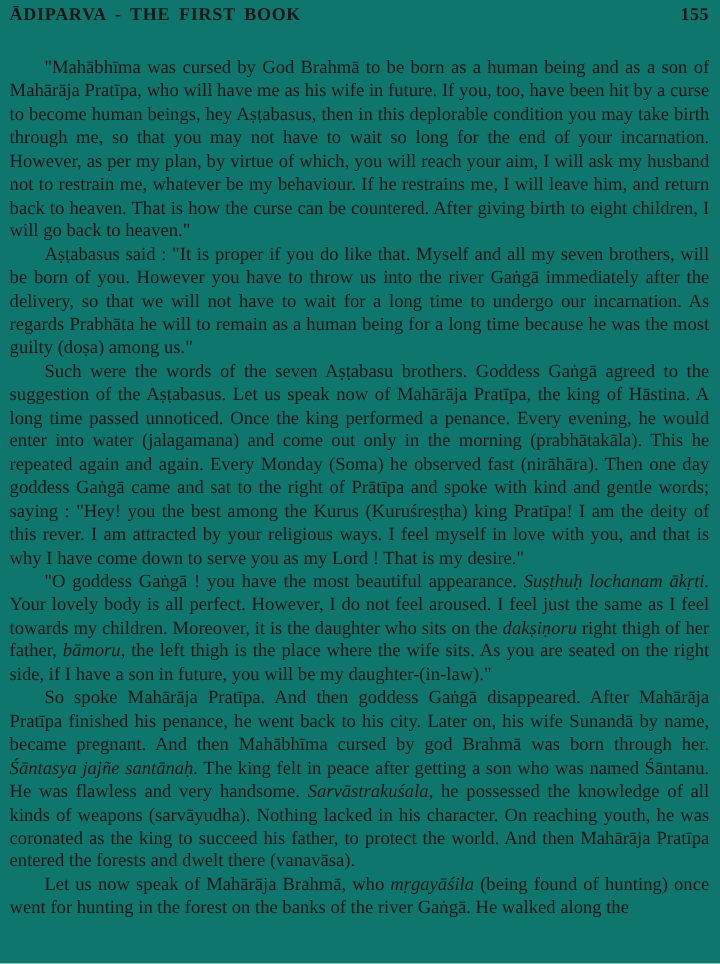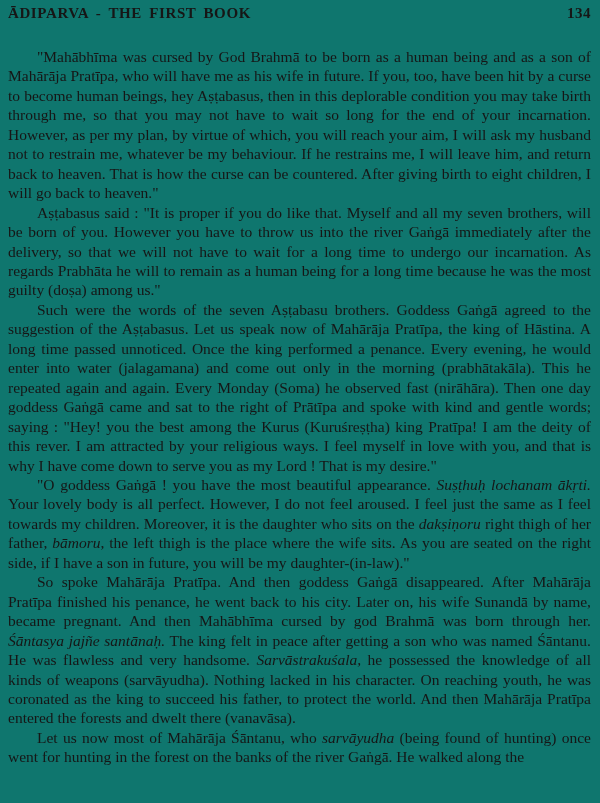--- a/index.html
+++ b/index.html
@@ -46,32 +46,32 @@
     margin-top: 24px;
   }
 </style>
 </head>
 <body>
 
 <div class="page">
 
   <div class="running-head">
     <span class="head-title">ĀDIPARVA - THE FIRST BOOK</span>
-    <span class="head-page">134</span>
+    <span class="head-page">155</span>
   </div>
 
   <div class="body-text">
 
     <p><span>"Mahābhīma was cursed by God Brahmā to be born as a human being and as a son of Mahārāja Pratīpa, who will have me as his wife in future. If you, too, have been hit by a curse to become human beings, hey Aṣṭabasus, then in this deplorable condition you may take birth through me, so that you may not have to wait so long for the end of your incarnation. However, as per my plan, by virtue of which, you will reach your aim, I will ask my husband not to restrain me, whatever be my behaviour. If he restrains me, I will leave him, and return back to heaven. That is how the curse can be countered. After giving birth to eight children, I will go back to heaven."</span></p>
 
     <p><span>Aṣṭabasus said : "It is proper if you do like that. Myself and all my seven brothers, will be born of you. However you have to throw us into the river Gaṅgā immediately after the delivery, so that we will not have to wait for a long time to undergo our incarnation. As regards Prabhāta he will to remain as a human being for a long time because he was the most guilty (doṣa) among us."</span></p>
 
     <p><span>Such were the words of the seven Aṣṭabasu brothers. Goddess Gaṅgā agreed to the suggestion of the Aṣṭabasus. Let us speak now of Mahārāja Pratīpa, the king of Hāstina. A long time passed unnoticed. Once the king performed a penance. Every evening, he would enter into water (jalagamana) and come out only in the morning (prabhātakāla). This he repeated again and again. Every Monday (Soma) he observed fast (nirāhāra). Then one day goddess Gaṅgā came and sat to the right of Prātīpa and spoke with kind and gentle words; saying : "Hey! you the best among the Kurus (Kuruśreṣṭha) king Pratīpa! I am the deity of this rever. I am attracted by your religious ways. I feel myself in love with you, and that is why I have come down to serve you as my Lord ! That is my desire."</span></p>
 
     <p><span>"O goddess Gaṅgā ! you have the most beautiful appearance. </span><span class="it">Suṣṭhuḥ lochanam ākṛti.</span><span> Your lovely body is all perfect. However, I do not feel aroused. I feel just the same as I feel towards my children. Moreover, it is the daughter who sits on the </span><span class="it">dakṣiṇoru</span><span> right thigh of her father, </span><span class="it">bāmoru</span><span>, the left thigh is the place where the wife sits. As you are seated on the right side, if I have a son in future, you will be my daughter-(in-law)."</span></p>
 
     <p><span>So spoke Mahārāja Pratīpa. And then goddess Gaṅgā disappeared. After Mahārāja Pratīpa finished his penance, he went back to his city. Later on, his wife Sunandā by name, became pregnant. And then Mahābhīma cursed by god Brahmā was born through her. </span><span class="it">Śāntasya jajñe santānaḥ.</span><span> The king felt in peace after getting a son who was named Śāntanu. He was flawless and very handsome. </span><span class="it">Sarvāstrakuśala,</span><span> he possessed the knowledge of all kinds of weapons (sarvāyudha). Nothing lacked in his character. On reaching youth, he was coronated as the king to succeed his father, to protect the world. And then Mahārāja Pratīpa entered the forests and dwelt there (vanavāsa).</span></p>
 
-    <p><span>Let us now most of Mahārāja Śāntanu, who </span><span class="it">sarvāyudha</span><span> (being found of hunting) once went for hunting in the forest on the banks of the river Gaṅgā. He walked along the</span></p>
+    <p><span>Let us now speak of Mahārāja Brahmā, who </span><span class="it">mṛgayāśila</span><span> (being found of hunting) once went for hunting in the forest on the banks of the river Gaṅgā. He walked along the</span></p>
 
   </div>
 
 </div>
 
 </body></html>

